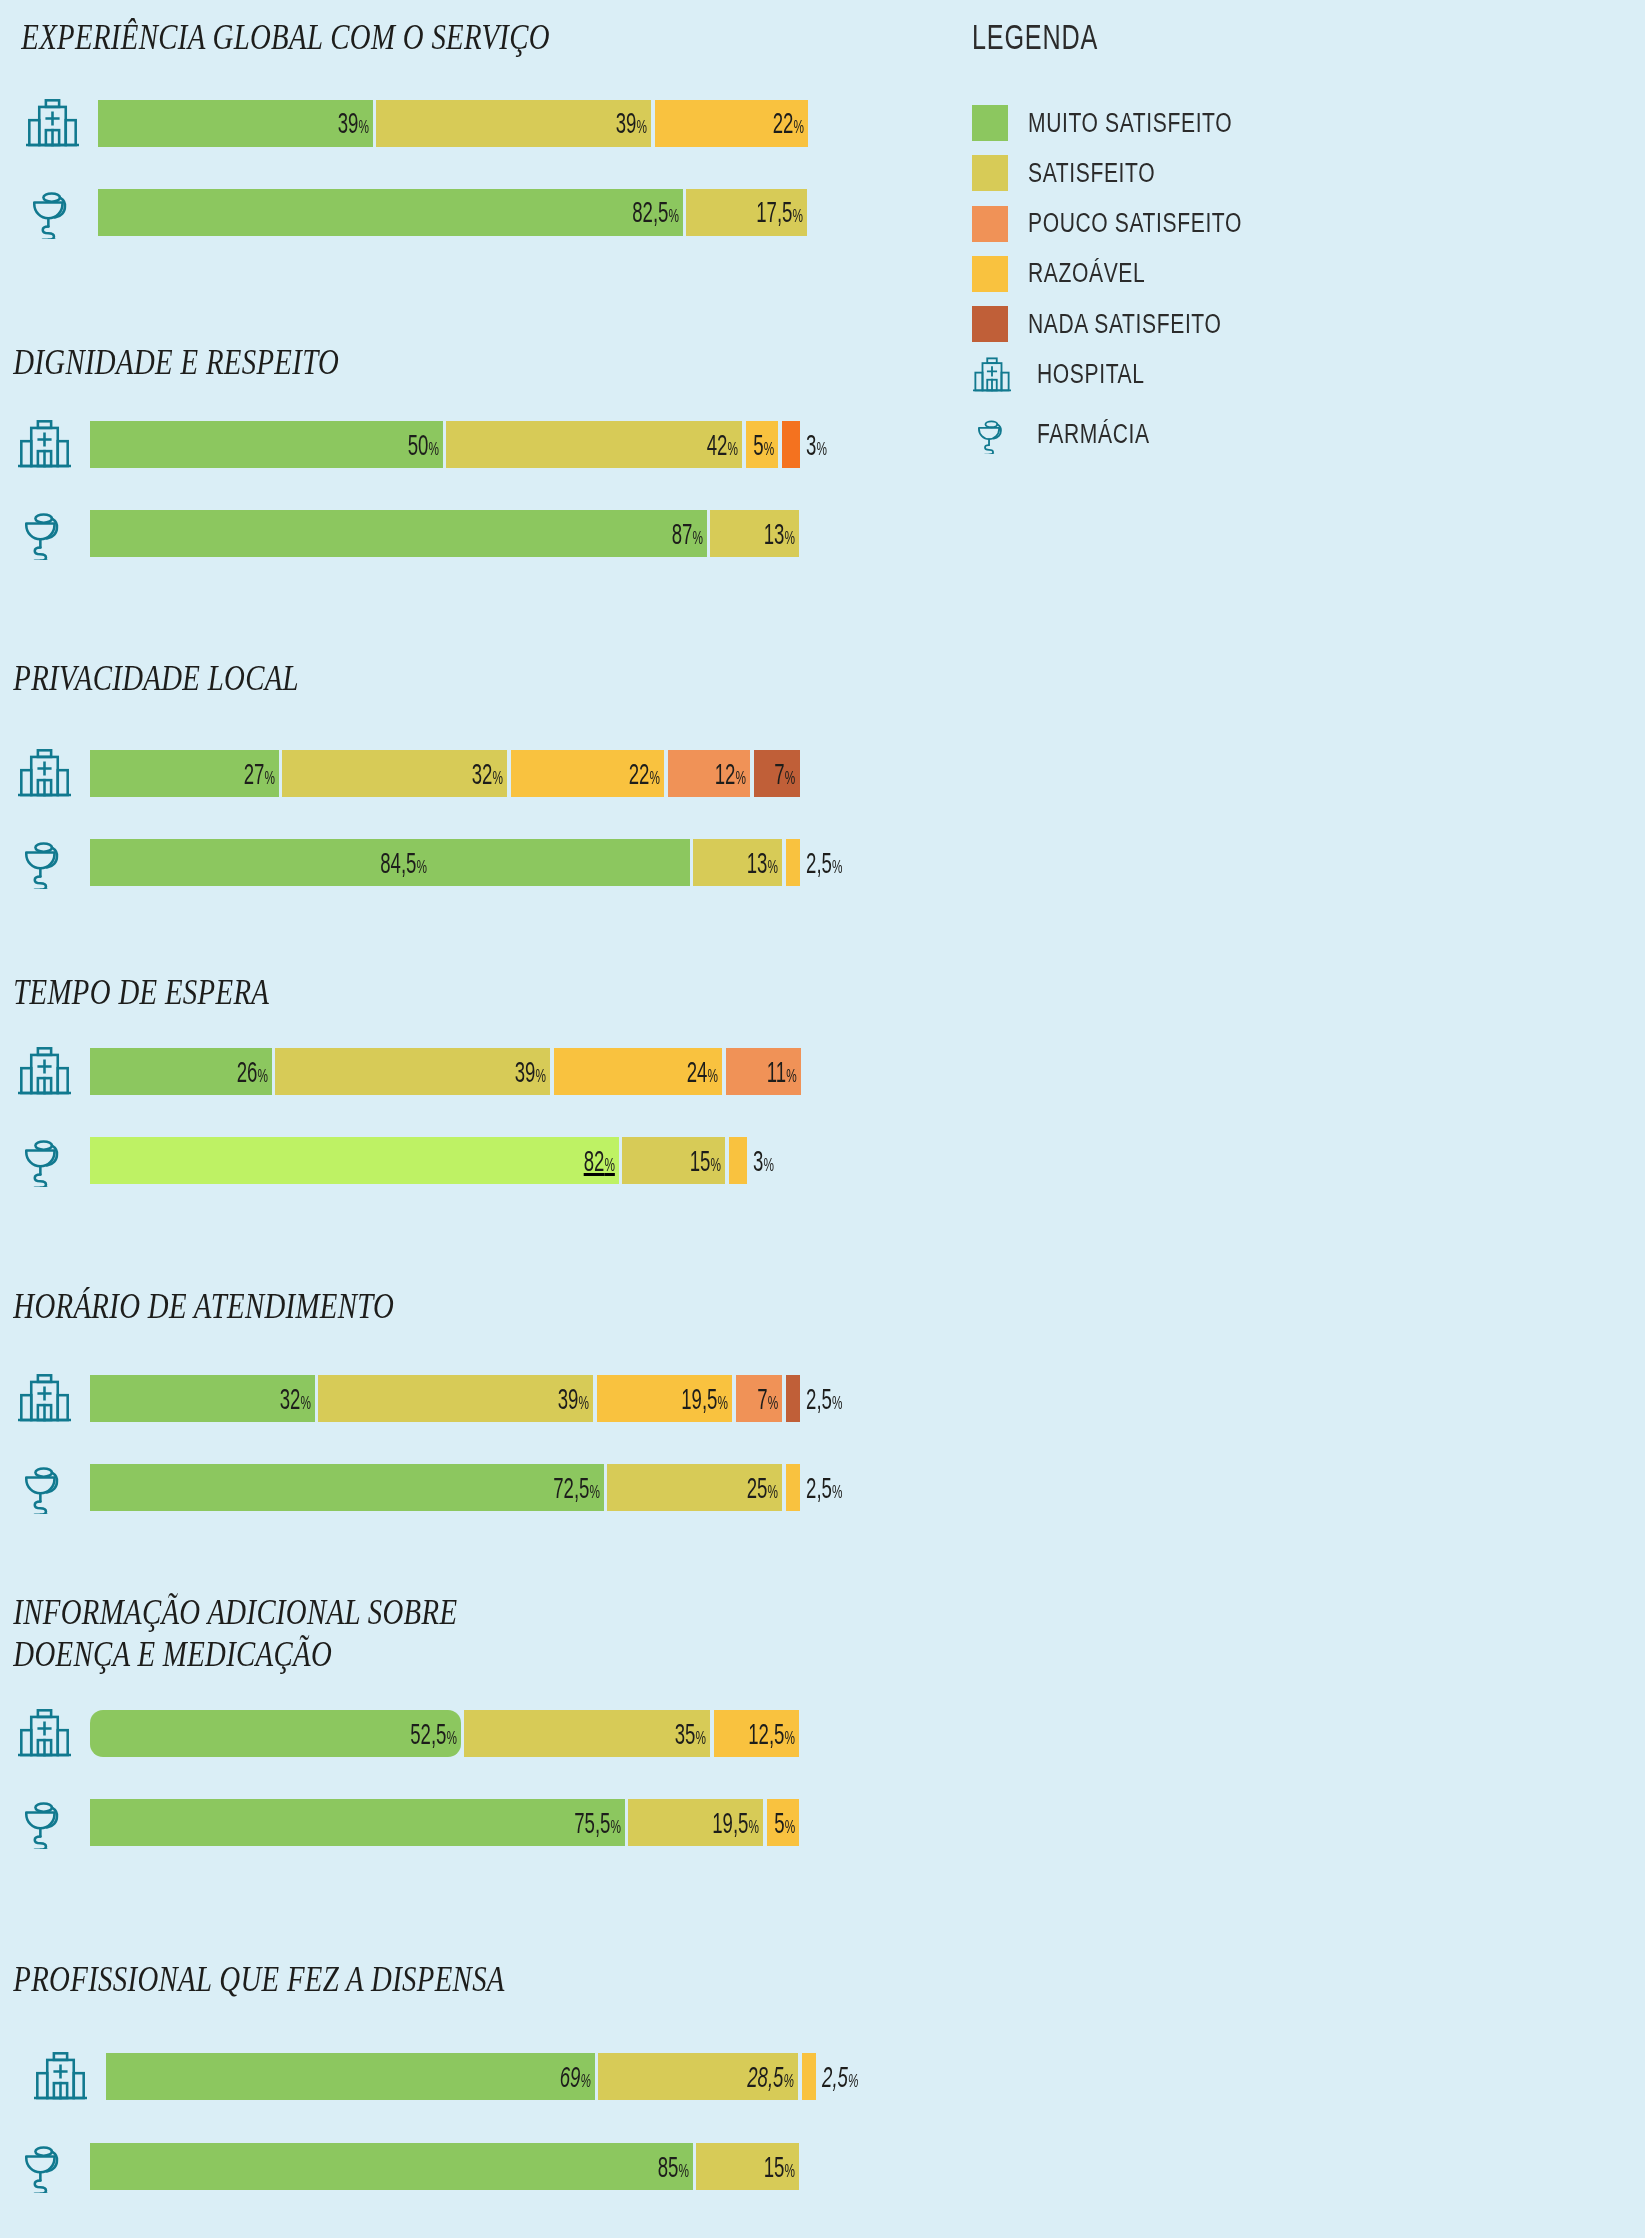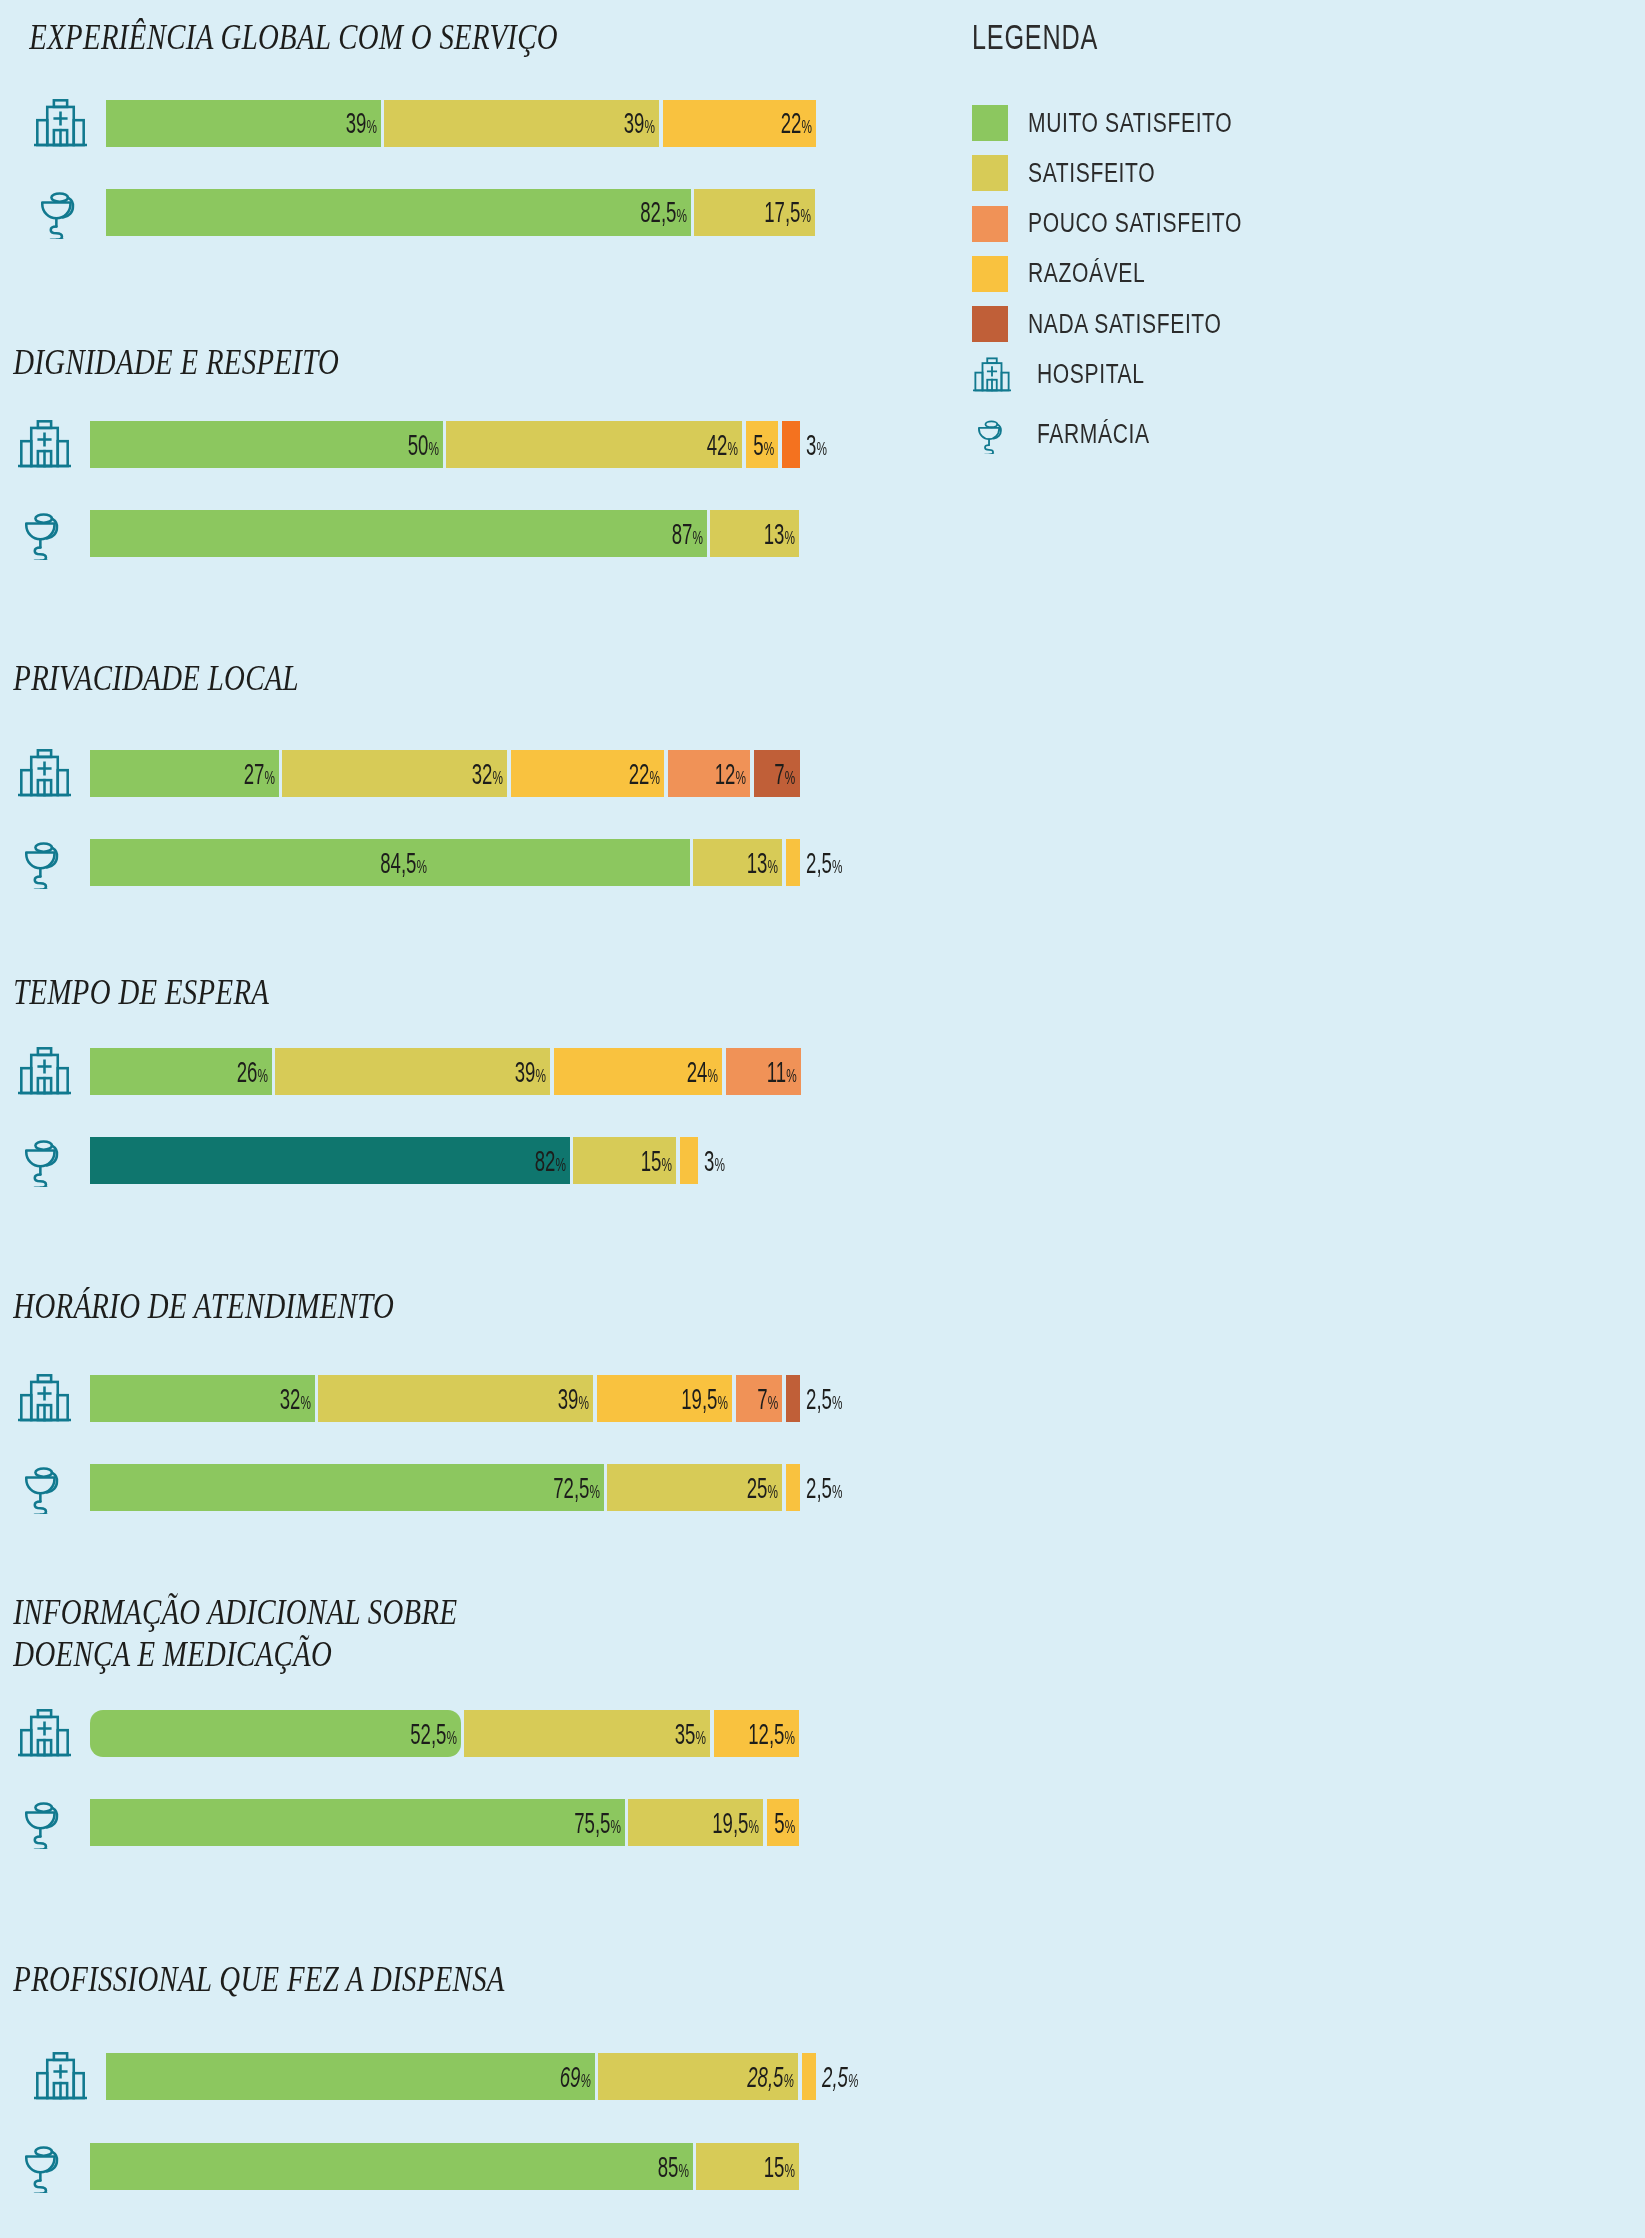--- a/index.html
+++ b/index.html
@@ -127,21 +127,21 @@
   }
   .legend-item.icon-item{margin-top:10.6px;margin-bottom:21px;}
   .legend-item.icon-item .legend-label{margin-left:6px;}
 </style>
 </head>
 <body>
 
 <div class="page">
 
   <div class="chart-col" id="chart-col">
-      <div class="section" style="position: absolute; left: 16px; top: 16.6px; width: 945px;">
+      <div class="section" style="position: absolute; left: 8px; top: 16.6px; width: 945px;">
         <div class="section-title">EXPERIÊNCIA GLOBAL COM O SERVIÇO</div>
         <div class="bar-row" style="position: absolute; left: 0px; top: 74px; width: 945px;">
           <div class="row-icon">
             <svg width="53" height="53" viewBox="0 0 64 64" fill="none" stroke="#11798f" stroke-width="3.1" stroke-linecap="square" stroke-linejoin="miter">
       <rect x="24" y="4" width="16" height="8"></rect>
       <rect x="16" y="12" width="32" height="46"></rect>
       <rect x="4" y="28" width="12" height="30"></rect>
       <rect x="48" y="28" width="12" height="30"></rect>
       <path d="M32 19 v14 M25 26 h14"></path>
       <rect x="24" y="40" width="16" height="18"></rect>
@@ -325,21 +325,21 @@
             <svg width="53" height="53" viewBox="0 0 64 64" fill="none" stroke="#11798f" stroke-width="3.1" stroke-linecap="round" stroke-linejoin="round">
       <path d="M10 20 h34 a0 0 0 0 1 0 0 v2 a17 17 0 0 1 -17 17 a17 17 0 0 1 -17 -17 z"></path>
       <ellipse cx="31" cy="14" rx="10" ry="5"></ellipse>
       <path d="M41 14 a14 12 0 0 1 6 11 a14 13 0 0 1 -12 13"></path>
       <path d="M27 39 v10"></path>
       <path d="M27 49 c-9 0 -9 8 0 8 c9 0 9 8 0 8"></path>
       <path d="M20 65 h15"></path>
     </svg>
           </div>
           <div class="bar-track">
-            <div class="seg" style="background: #0f766e; width: 480px; flex: 0 0 auto;">
+            <div class="seg" style="background: #bef264; width: 529px; flex: 0 0 auto; text-decoration: underline;">
               <div class="seg-label">82<span class="pct">%</span></div>
             </div>
             <div class="seg" style="background: rgb(215, 203, 87); width: 103px; flex: 0 0 auto;">
               <div class="seg-label">15<span class="pct">%</span></div>
             </div>
             <div class="seg" style="background: rgb(249, 194, 63); width: 17.6px; flex: 0 0 auto;">
               <div class="seg-label outside">3<span class="pct">%</span></div>
             </div>
           </div>
         </div>

